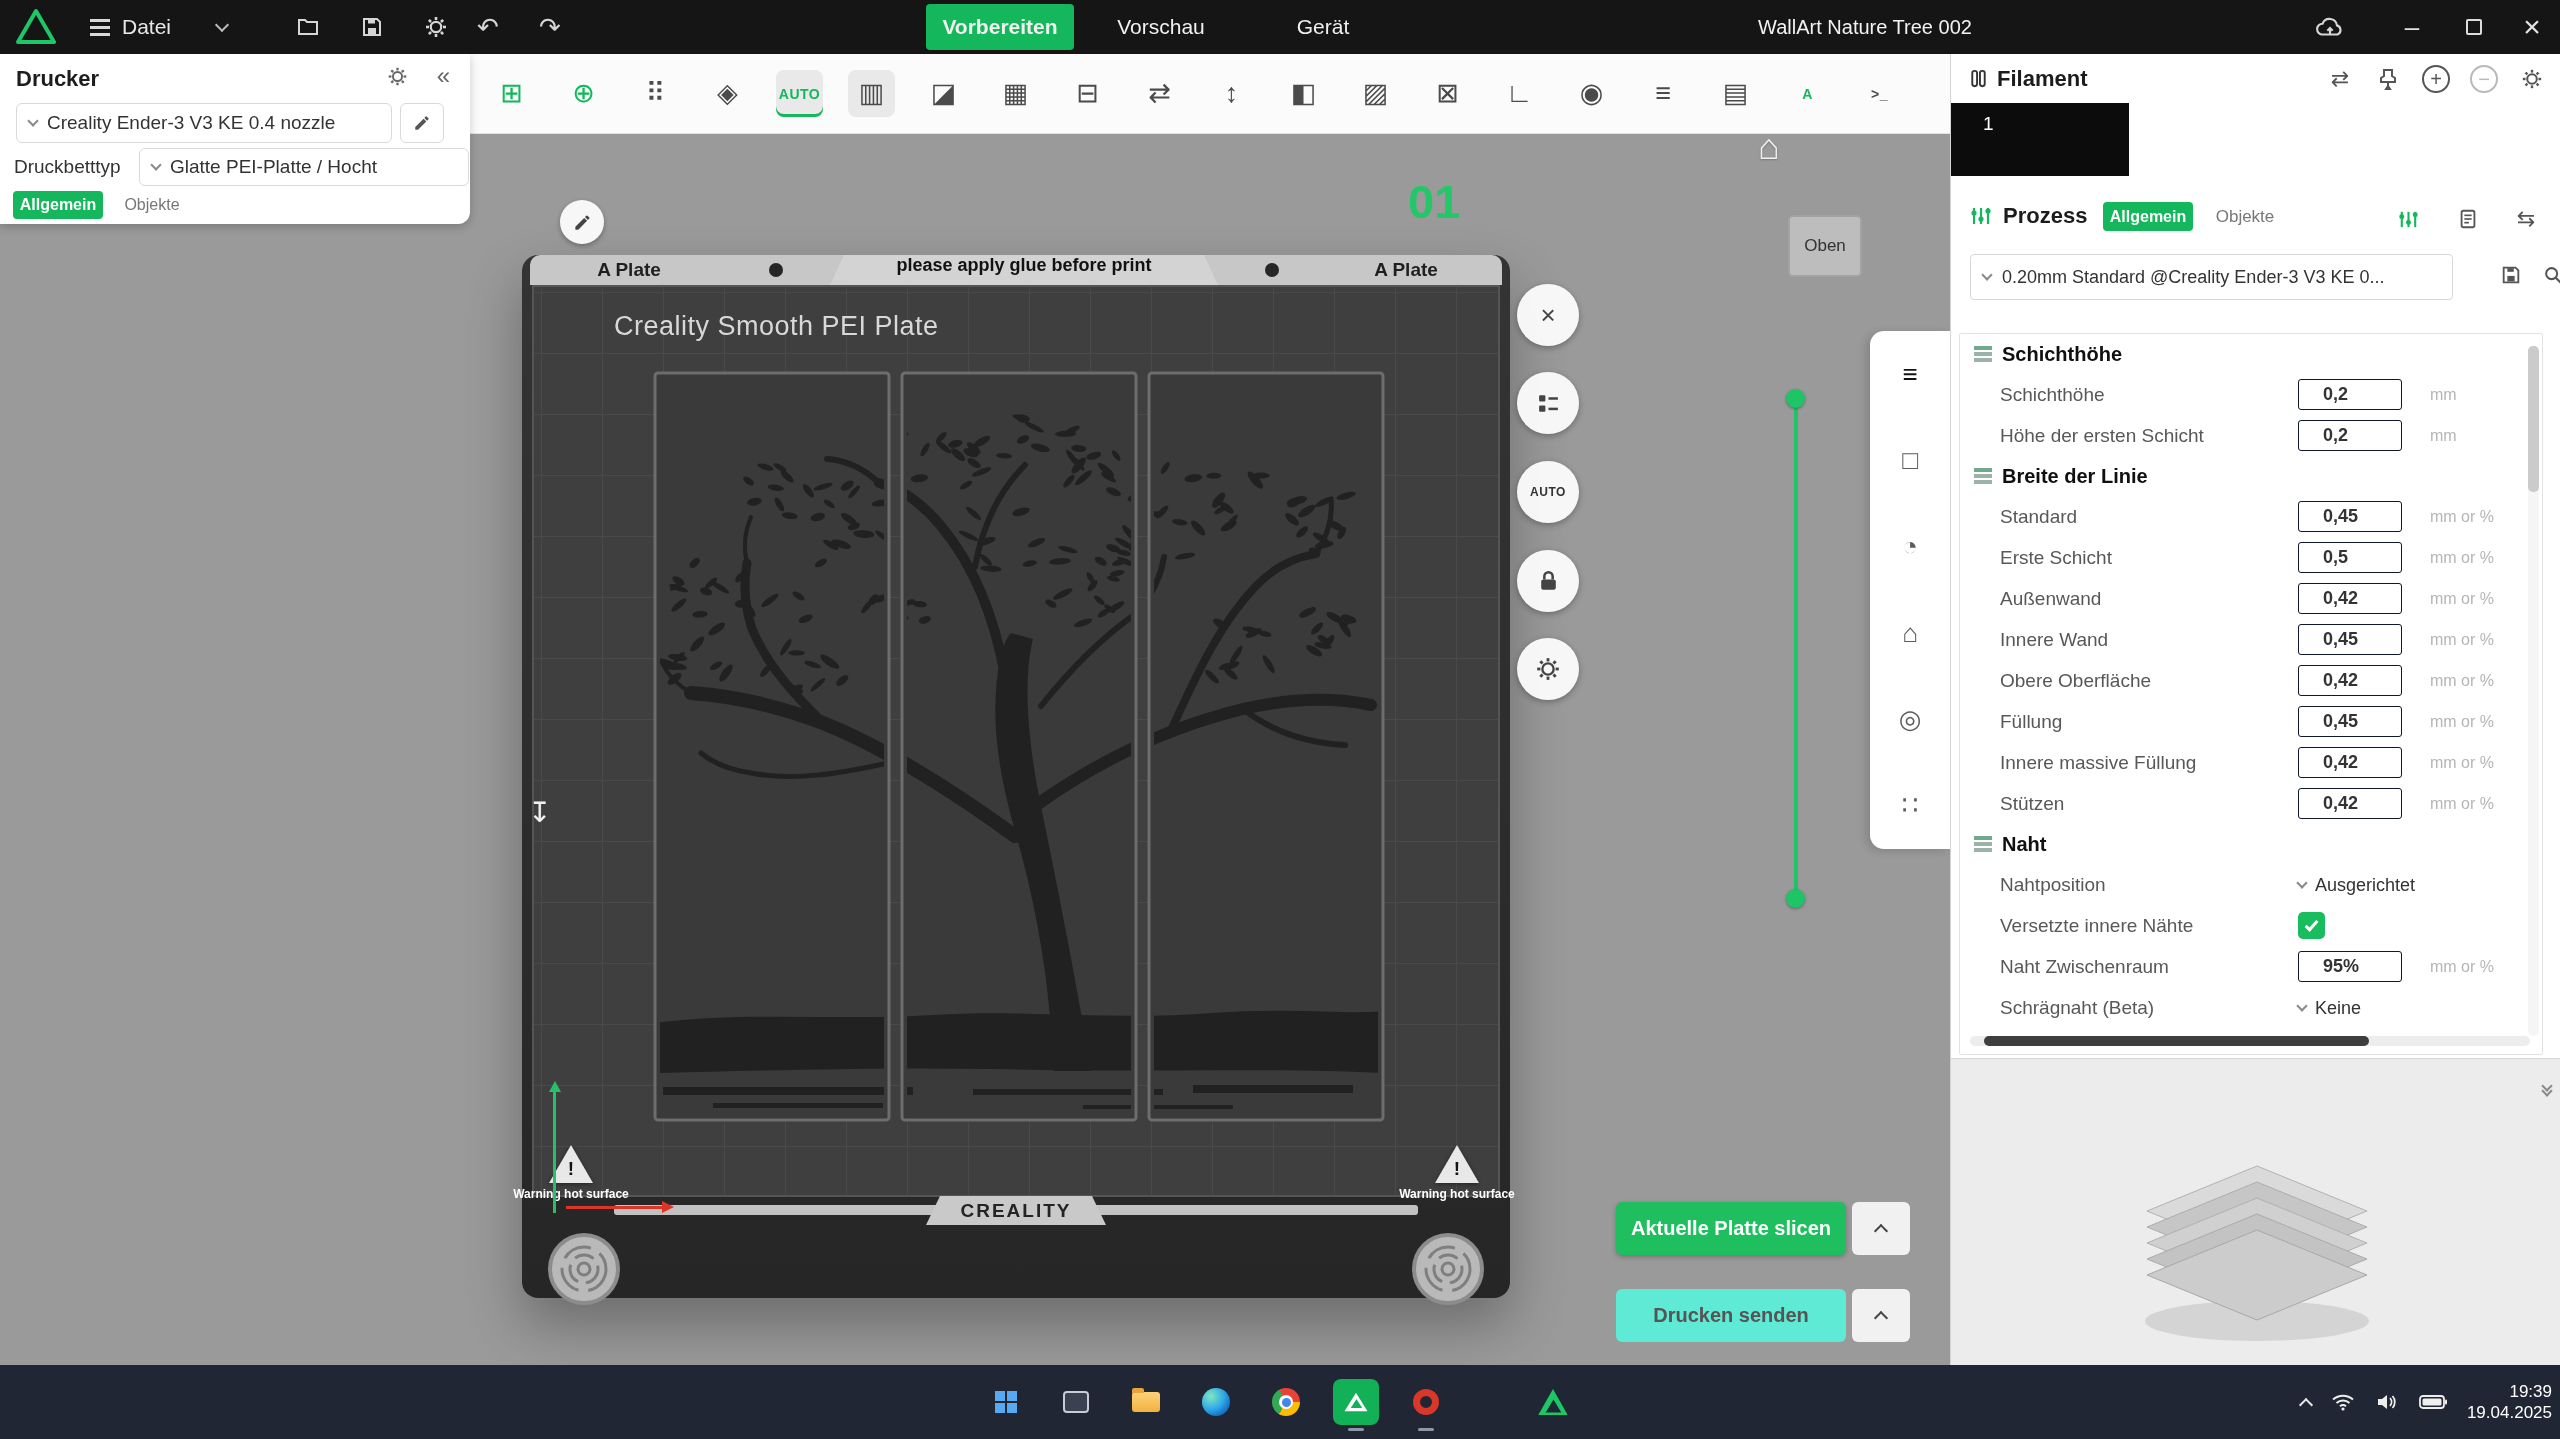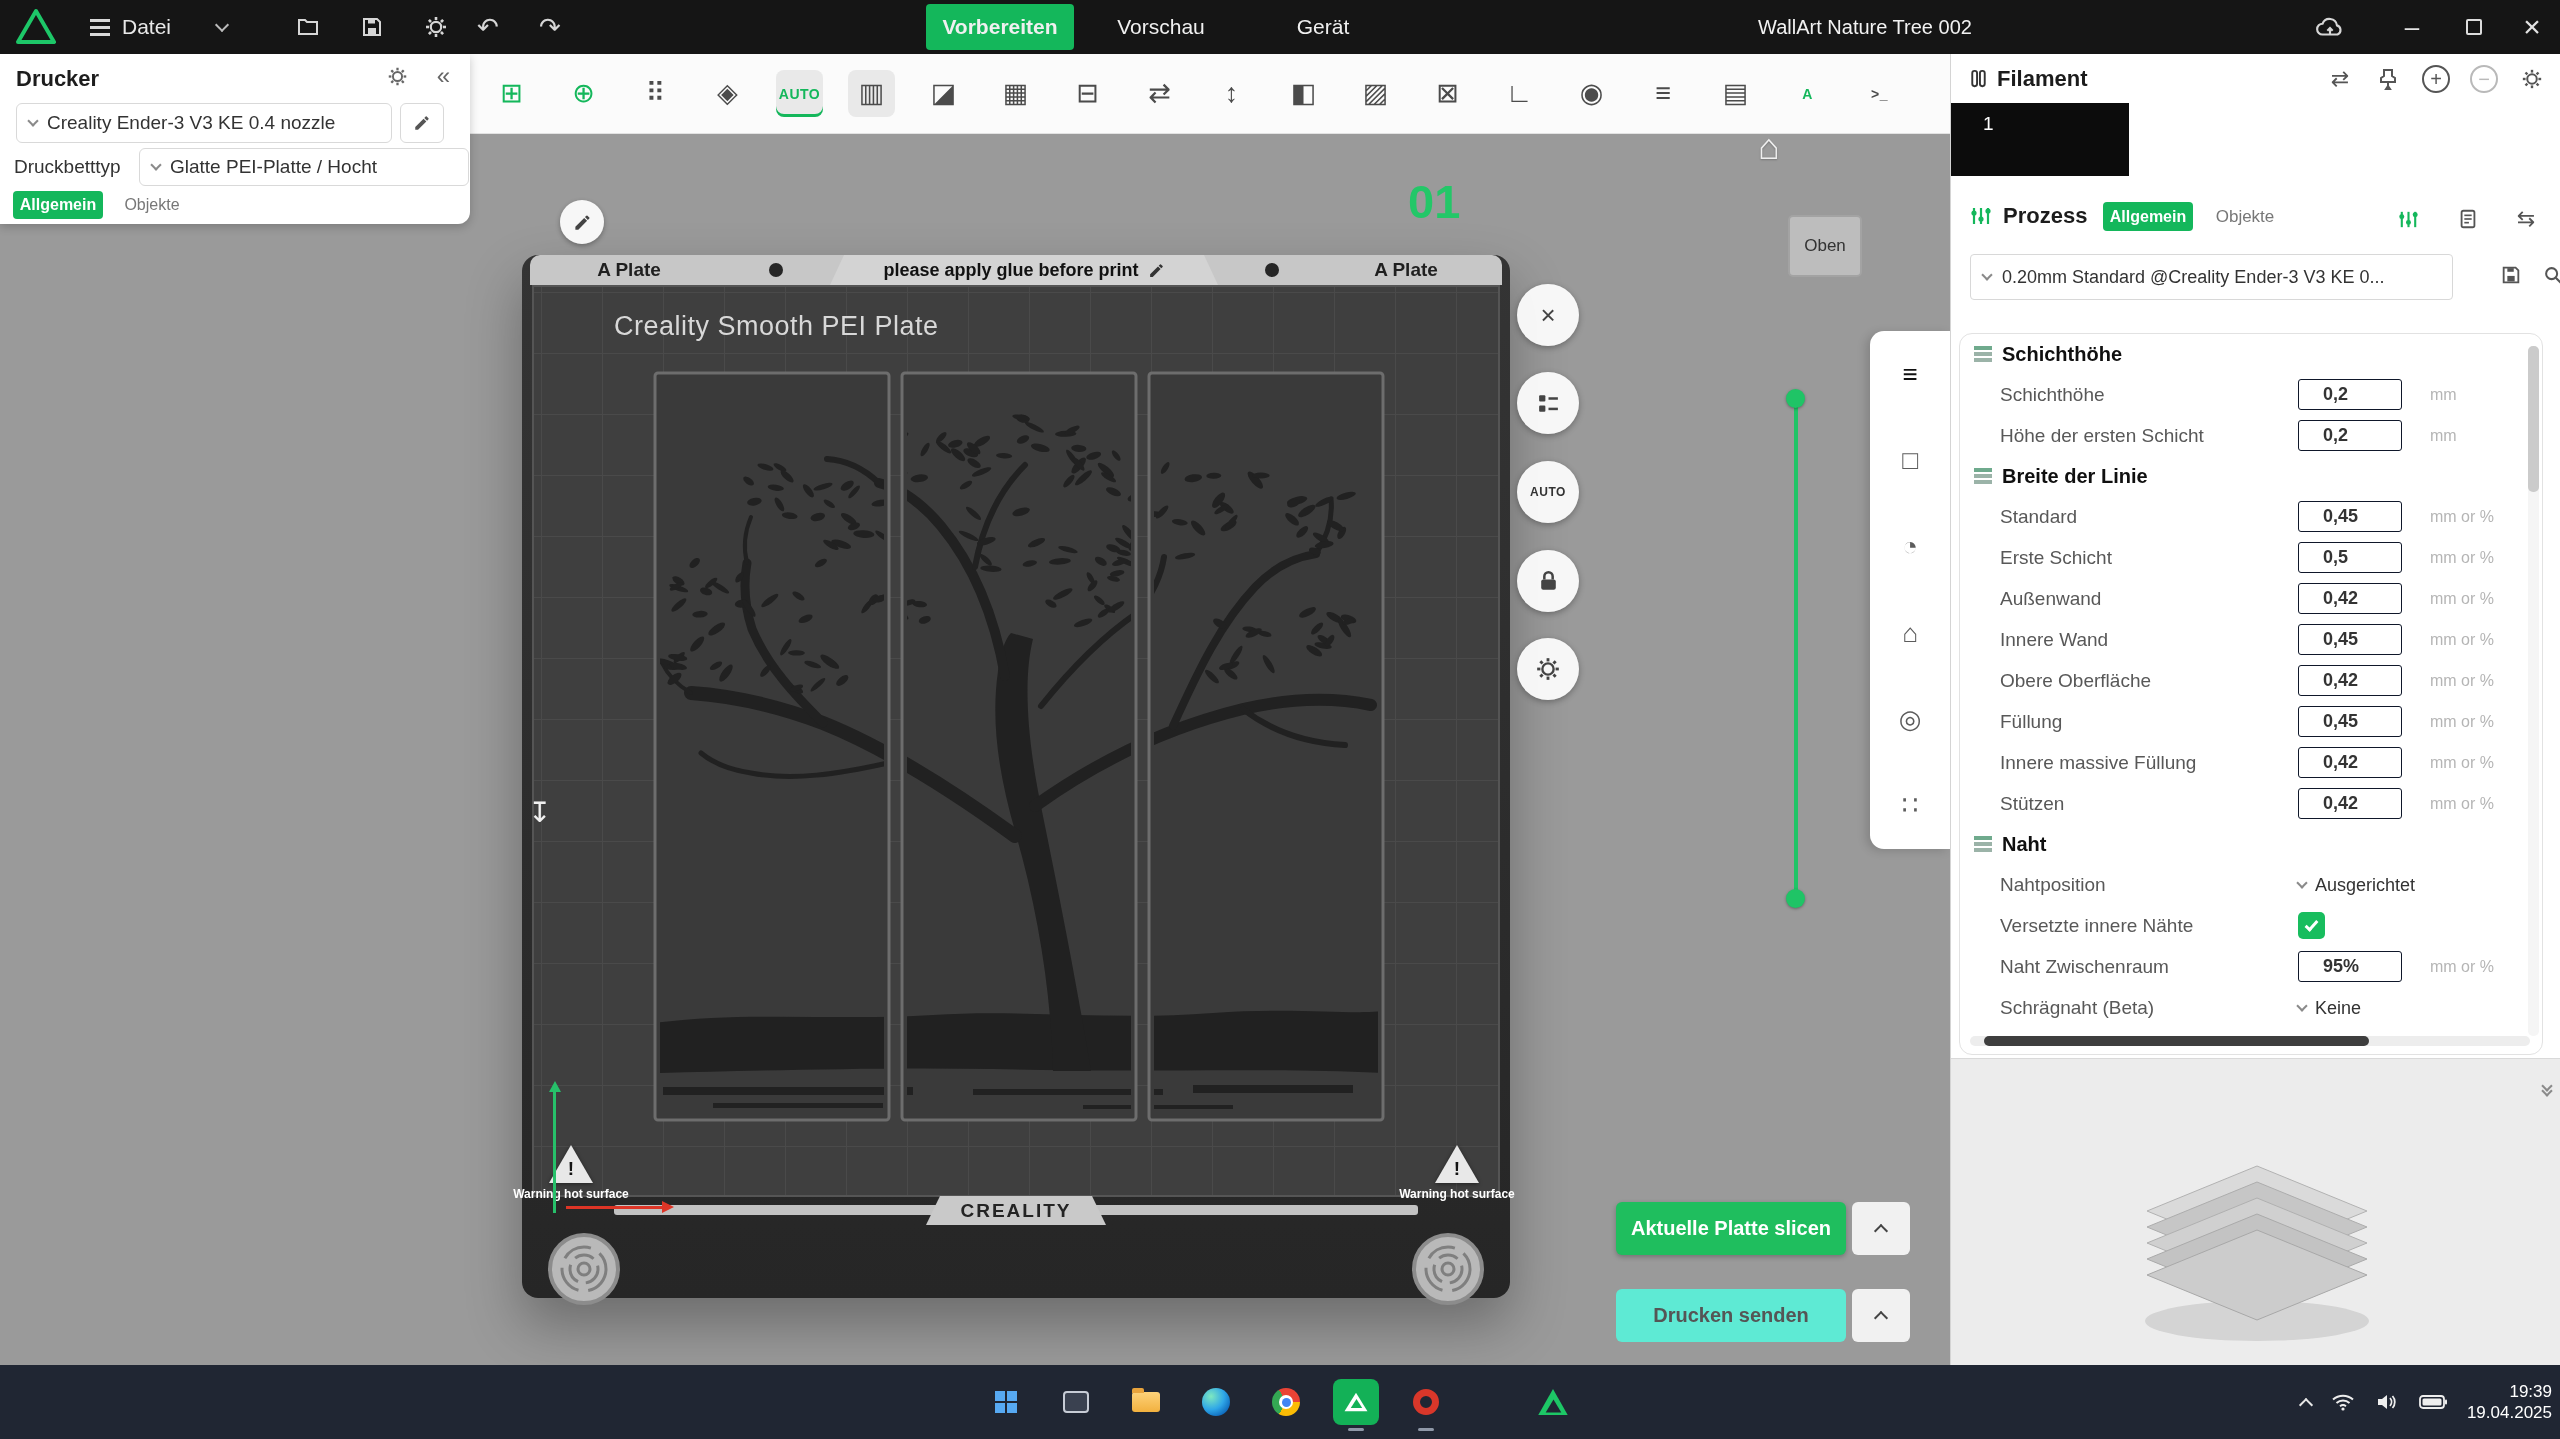--- a/index.html
+++ b/index.html
@@ -46,21 +46,21 @@
 .pp-tab{position:absolute;top:137px;height:28px;display:flex;align-items:center;justify-content:center;font-size:16px;border-radius:4px;}
 .pp-tab.general{left:13px;width:90px;background:var(--accent);color:#fff;font-weight:bold;}
 .pp-tab.objects{left:112px;width:80px;color:#777;}
 
 
 .viewport{position:absolute;left:0;top:54px;width:1950px;height:1311px;background:#9a9a9a;z-index:1;}
 .plate{position:absolute;left:522px;top:201px;width:988px;height:1043px;background:linear-gradient(180deg,#343434,#262626);border-radius:16px;box-shadow:0 26px 55px rgba(0,0,0,.3);}
 .plate-topstrip{position:absolute;left:8px;top:0;width:972px;height:30px;background:#c7c7c7;border-radius:10px 10px 0 0;}
 .aplate{position:absolute;top:0;height:30px;display:flex;align-items:center;justify-content:center;font-weight:bold;font-size:19px;color:#1f1f1f;}
 .hole{position:absolute;top:8px;width:14px;height:14px;border-radius:50%;background:#262626;}
-.glue-seg{position:absolute;left:300px;top:0;width:388px;height:30px;background:#d3d3d3;clip-path:polygon(14px 0,374px 0,388px 30px,0 30px);display:flex;align-items:center;justify-content:center;gap:9px;font-weight:bold;font-size:18px;color:#111;}
+.glue-seg{position:absolute;left:300px;top:0;width:388px;height:30px;background:#d3d3d3;clip-path:polygon(14px 0,374px 0,388px 30px,0 30px);display:flex;align-items:center;justify-content:center;gap:9px;font-weight:bold;font-size:18px;color:#111;flex-direction:column;}
 .plate-surface{position:absolute;left:10px;top:30px;width:968px;height:912px;background-color:#3f3f3f;
  background-image:linear-gradient(#4a4a4a 1px,transparent 1px),linear-gradient(90deg,#4a4a4a 1px,transparent 1px);
  background-size:61px 61px;background-position:9px 7px;box-shadow:inset 0 0 0 2px #555;}
 .plate-name{position:absolute;left:64px;top:56px;font-size:27px;font-weight:normal;color:#d8d8d8;letter-spacing:.5px;margin-left:28px;}
 .tree{position:absolute;left:131px;top:116px;width:732px;height:751px;}
 .plate-botbar{position:absolute;left:92px;top:950px;width:804px;height:10px;background:#c2c2c2;border-radius:3px;}
 .brand-tab{position:absolute;left:404px;top:941px;width:180px;height:29px;background:#c9c9c9;clip-path:polygon(14px 0,166px 0,180px 29px,0 29px);display:flex;align-items:center;justify-content:center;font-size:19px;font-weight:bold;letter-spacing:2px;color:#242424;}
 .warn{position:absolute;width:140px;text-align:center;}
 .warn .tri{position:relative;margin:0 auto;width:0;height:0;border-left:22px solid transparent;border-right:22px solid transparent;border-bottom:38px solid #e8e8e8;filter:drop-shadow(0 1px 2px rgba(0,0,0,.45));}
 .warn .bang{position:absolute;top:13px;left:0;width:100%;text-align:center;font-weight:bold;font-size:19px;color:#141414;}
@@ -106,21 +106,21 @@
 .proc-title{position:absolute;left:52px;top:10px;font-size:22px;font-weight:bold;color:#1c1c1c;}
 .proc-ico{position:absolute;left:18px;top:11px;color:var(--accent);}
 .proc-tab{position:absolute;top:9px;height:29px;display:flex;align-items:center;justify-content:center;font-size:16px;border-radius:4px;}
 .proc-tab.general{left:152px;width:90px;background:var(--accent);color:#fff;font-weight:bold;}
 .proc-tab.objects{left:254px;width:80px;color:#777;font-size:17px;}
 .preset-row{position:absolute;left:3px;top:200px;width:604px;height:46px;margin-left:16px;}
 .preset-box{position:absolute;left:0;top:0;width:483px;height:46px;border:1px solid #d8d8d8;border-radius:4px;background:#fff;display:flex;align-items:center;gap:11px;padding:0 12px;font-size:18px;color:#333;white-space:nowrap;overflow:hidden;}
 .preset-box .chv{color:#8a8a8a;flex:0 0 auto;}
 .preset-ico{position:absolute;top:10px;width:30px;height:26px;color:#555;}
 
-.settings{position:absolute;left:8px;top:279px;width:584px;height:722px;border:1px solid #e2e2e2;border-radius:13px;background:#fff;overflow:hidden;}
+.settings{position:absolute;left:8px;top:279px;width:584px;height:722px;border:1px solid #e2e2e2;border-radius:2px;background:#fff;overflow:hidden;}
 .sec-row{height:40px;display:flex;align-items:center;padding-left:14px;gap:10px;}
 .sec-ico{width:18px;height:4px;background:#6faa8d;box-shadow:0 6px 0 #9bb3a8,0 12px 0 #9bb3a8;margin-top:-12px;}
 .sec-title{font-size:20px;font-weight:bold;color:#101010;}
 .p-row{height:41px;display:grid;grid-template-columns:1fr 122px 110px;align-items:center;padding-left:40px;padding-right:12px;}
 .p-label{font-size:19px;color:#585858;white-space:nowrap;overflow:hidden;}
 .p-val{white-space:nowrap;}
 .val-box{display:inline-block;width:104px;height:31px;border:1px solid #0f172a;border-radius:3px;font-size:18px;color:#333;padding-left:24px;line-height:29px;background:#fff;font-weight:bold;}
 .val-dd{display:inline-flex;align-items:center;gap:9px;font-size:18px;color:#333;}
 .val-dd .chv{color:#8a8a8a;}
 .checkbox{width:27px;height:27px;border-radius:5px;background:#18bd5e;display:flex;align-items:center;justify-content:center;}

